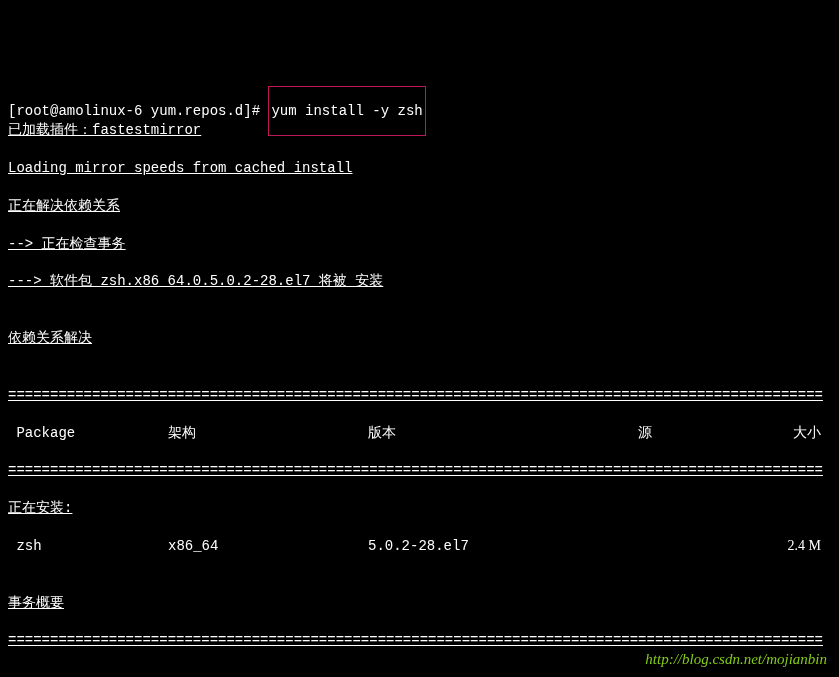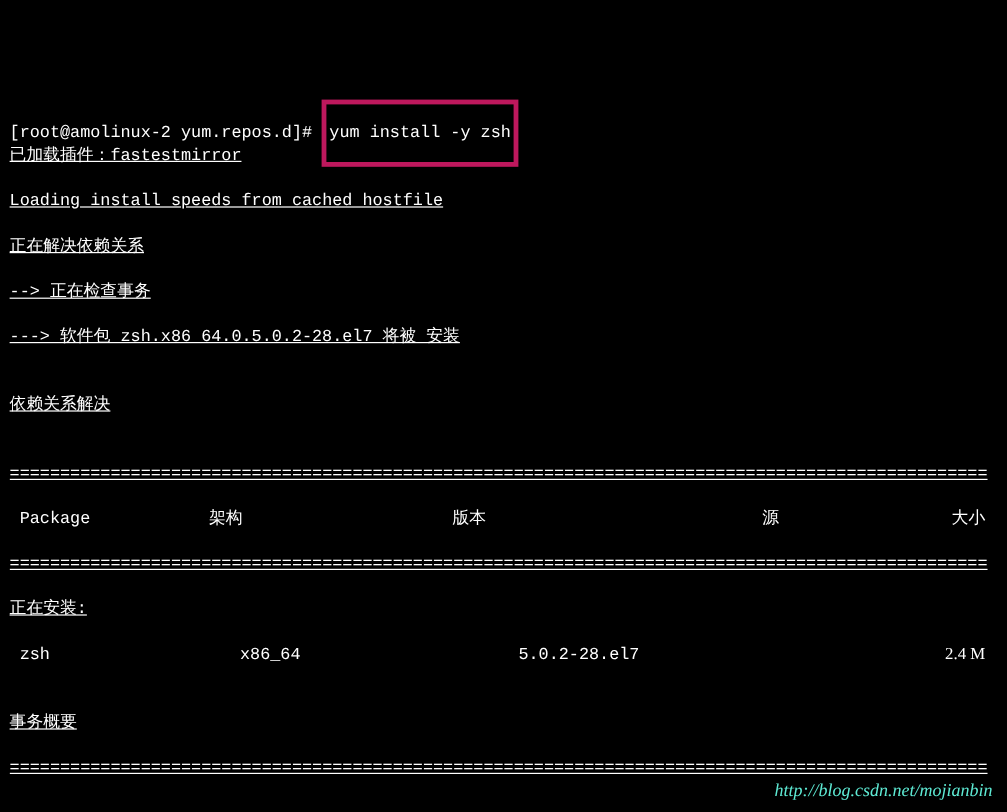--- a/index.html
+++ b/index.html
@@ -19,63 +19,62 @@
       overflow: hidden;
       white-space: pre;
     }
     .terminal {
       width: 100%;
     }
     .prompt-line {
       display: inline;
     }
     .highlight-box {
-      border: 4px solid #be185d;
+      border: 1px solid #be185d;
       padding: 16px 2px;
       display: inline;
     }
     .double-sep {
       letter-spacing: 0;
       overflow: hidden;
       width: 100%;
       color: #ffffff;
     }
     .watermark {
       position: absolute;
       bottom: 8px;
       right: 12px;
-      color: #5eead4;
+      color: #84cc16;
       font-style: italic;
       font-family: Georgia, serif;
       font-size: 15px;
     }
     .line {
       display: block;
       text-decoration: underline;
     }
     .row {
       display: flex;
       width: 100%;
-      gap: 32px;
     }
     .col-pkg { width: 160px; }
     .col-arch { width: 180px; }
     .col-ver { width: 270px; margin-left: 20px; }
     .col-repo { width: 150px; }
     .col-size { flex: 1; text-align: right; padding-right: 10px; font-family: Liberation Serif, serif; }
   </style>
 </head>
 <body>
 
 
 
 <div class="terminal">
-<span class="prompt-line"><span>[root@amolinux-2 yum.repos.d]# </span><span class="highlight-box">yum install -y zsh</span></span>
+<span class="prompt-line"><span>[root@amolinux-6 yum.repos.d]# </span><span class="highlight-box">yum install -y zsh</span></span>
 <span class="line">已加载插件：fastestmirror</span>
-<span class="line">Loading install speeds from cached hostfile</span>
+<span class="line">Loading mirror speeds from cached install</span>
 <span class="line">正在解决依赖关系</span>
 <span class="line">--&gt; 正在检查事务</span>
 <span class="line">---&gt; 软件包 zsh.x86_64.0.5.0.2-28.el7 将被 安装</span>
 <span class="line"></span>
 <span class="line">依赖关系解决</span>
 <span class="line"></span>
 <span class="line double-sep">=================================================================================================</span>
 <div class="row"><span class="col-pkg"> Package</span><span class="col-arch">架构</span><span class="col-ver">版本</span><span class="col-repo">源</span><span class="col-size">大小</span></div>
 <span class="line double-sep">=================================================================================================</span>
 <span class="line">正在安装:</span>

